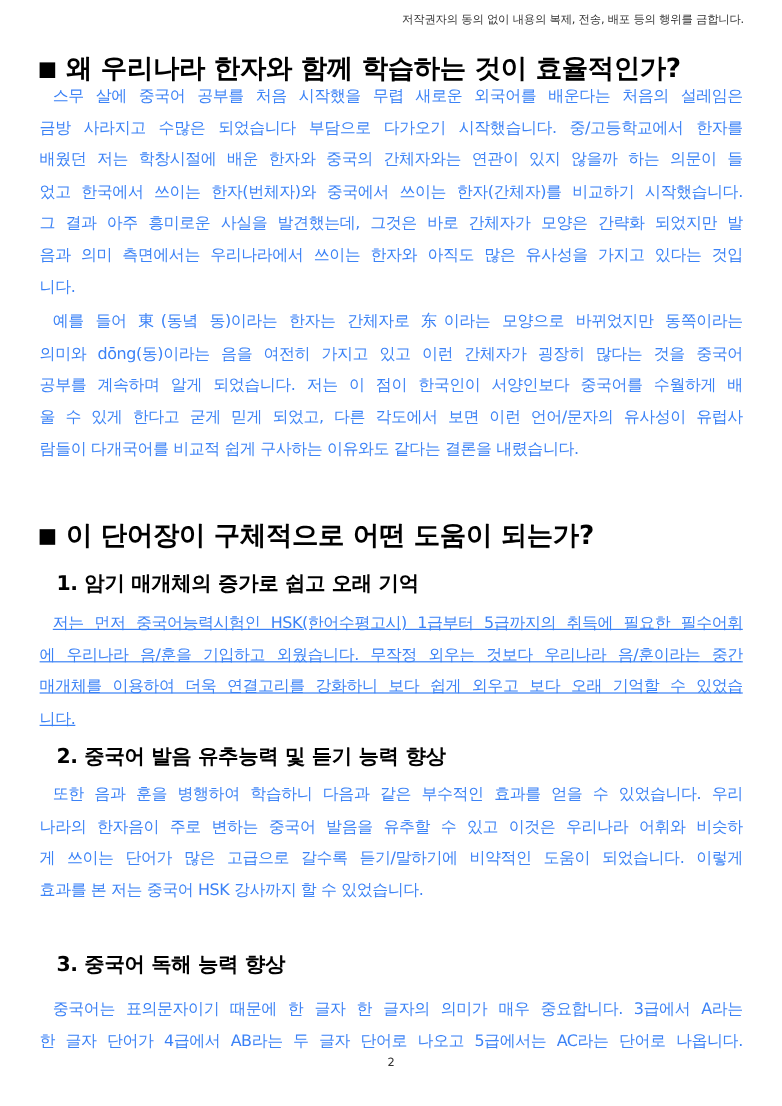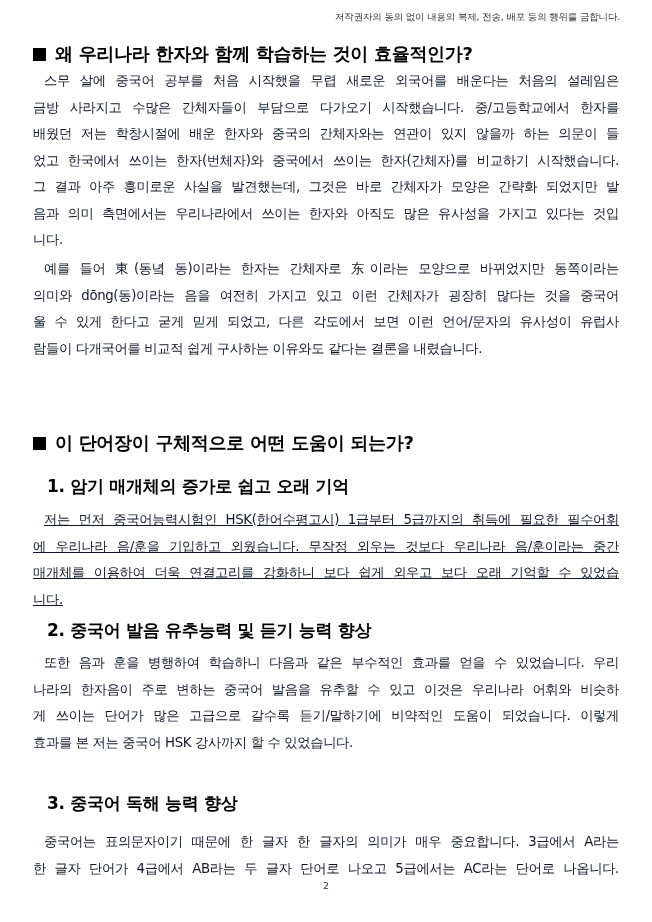--- a/index.html
+++ b/index.html
@@ -8,32 +8,32 @@
     font-family: "DejaVu Sans", "Liberation Sans", sans-serif;
     color: #111111;
   }
   .notice {
     position: absolute; right: 32px; top: 11px;
     text-align: right; font-size: 9.5px; line-height: 12px; color: #333;
     letter-spacing: -0.2px;
   }
   .content { position: absolute; left: 33px; width: 586px; top: 0; }
   .h1 {
-    position: absolute; left: 0; font-size: 18px; font-weight: bold;
+    position: absolute; left: 0; font-size: 22px; font-weight: bold;
     letter-spacing: -0.3px; white-space: nowrap; color: #000;
   }
   .h1 .sq { display: inline-block; width: 13px; height: 13px; background: #000; margin-right: 9px; vertical-align: -1px; }
   .h2 {
     position: absolute; left: 14px; font-size: 17px; font-weight: bold;
     letter-spacing: -0.3px; white-space: nowrap; color: #000;
   }
   .para {
     position: absolute; left: 0; width: 586px;
     font-size: 13.3px; line-height: 26.5px; letter-spacing: -0.35px;
-    text-align: justify; color: #0f172a;
+    text-align: justify; color: #3b82f6;
   }
   .para .line { display: block; white-space: nowrap; text-align-last: justify; height: 26.5px; overflow: visible; }
   .para .line.first { padding-left: 11px; }
   .para .line.last { text-align-last: left; }
   .pagenum {
     position: absolute; left: 0; width: 652px; top: 880px; text-align: center;
     font-size: 9.5px; color: #333;
   }
 </style>
 </head>
@@ -44,31 +44,32 @@
 </div>
 
 <div class="content">
 
   <div class="h1" style="top:42px;">
     <span class="sq"></span><span>왜 우리나라 한자와 함께 학습하는 것이 효율적인가?</span>
   </div>
 
   <div class="para" style="top:68px;">
     <span class="line first">스무 살에 중국어 공부를 처음 시작했을 무렵 새로운 외국어를 배운다는 처음의 설레임은</span>
-    <span class="line">금방 사라지고 수많은 간체자들이 부담으로 다가오기 시작했습니다. 중/고등학교에서 한자를</span>
+    <span class="line">금방 사라지고 수많은 되었습니다 부담으로 다가오기 시작했습니다. 중/고등학교에서 한자를</span>
     <span class="line">배웠던 저는 학창시절에 배운 한자와 중국의 간체자와는 연관이 있지 않을까 하는 의문이 들</span>
     <span class="line">었고 한국에서 쓰이는 한자(번체자)와 중국에서 쓰이는 한자(간체자)를 비교하기 시작했습니다.</span>
     <span class="line">그 결과 아주 흥미로운 사실을 발견했는데, 그것은 바로 간체자가 모양은 간략화 되었지만 발</span>
     <span class="line">음과 의미 측면에서는 우리나라에서 쓰이는 한자와 아직도 많은 유사성을 가지고 있다는 것입</span>
     <span class="line last">니다.</span>
   </div>
 
   <div class="para" style="top:256px;">
     <span class="line first">예를 들어 東(동녘 동)이라는 한자는 간체자로 东이라는 모양으로 바뀌었지만 동쪽이라는</span>
     <span class="line">의미와 dōng(동)이라는 음을 여전히 가지고 있고 이런 간체자가 굉장히 많다는 것을 중국어</span>
+    <span class="line">공부를 계속하며 알게 되었습니다. 저는 이 점이 한국인이 서양인보다 중국어를 수월하게 배</span>
     <span class="line">울 수 있게 한다고 굳게 믿게 되었고, 다른 각도에서 보면 이런 언어/문자의 유사성이 유럽사</span>
     <span class="line last">람들이 다개국어를 비교적 쉽게 구사하는 이유와도 같다는 결론을 내렸습니다.</span>
   </div>
 
   <div class="h1" style="top:431px;">
     <span class="sq"></span><span>이 단어장이 구체적으로 어떤 도움이 되는가?</span>
   </div>
 
   <div class="h2" style="top:475px;">1. 암기 매개체의 증가로 쉽고 오래 기억</div>
   <div class="para" style="top:507px;text-decoration:underline;">

